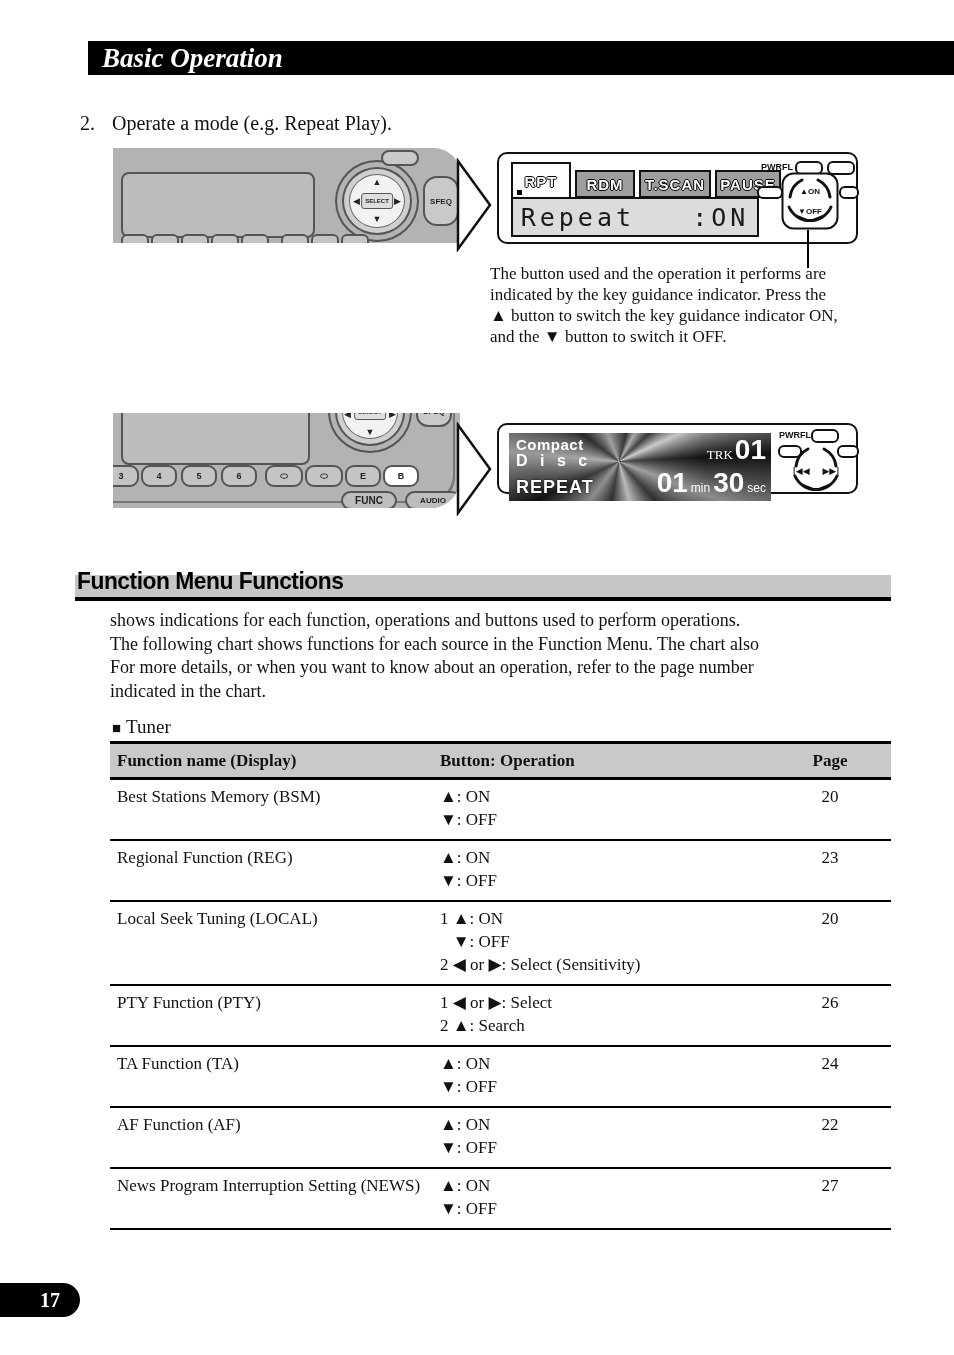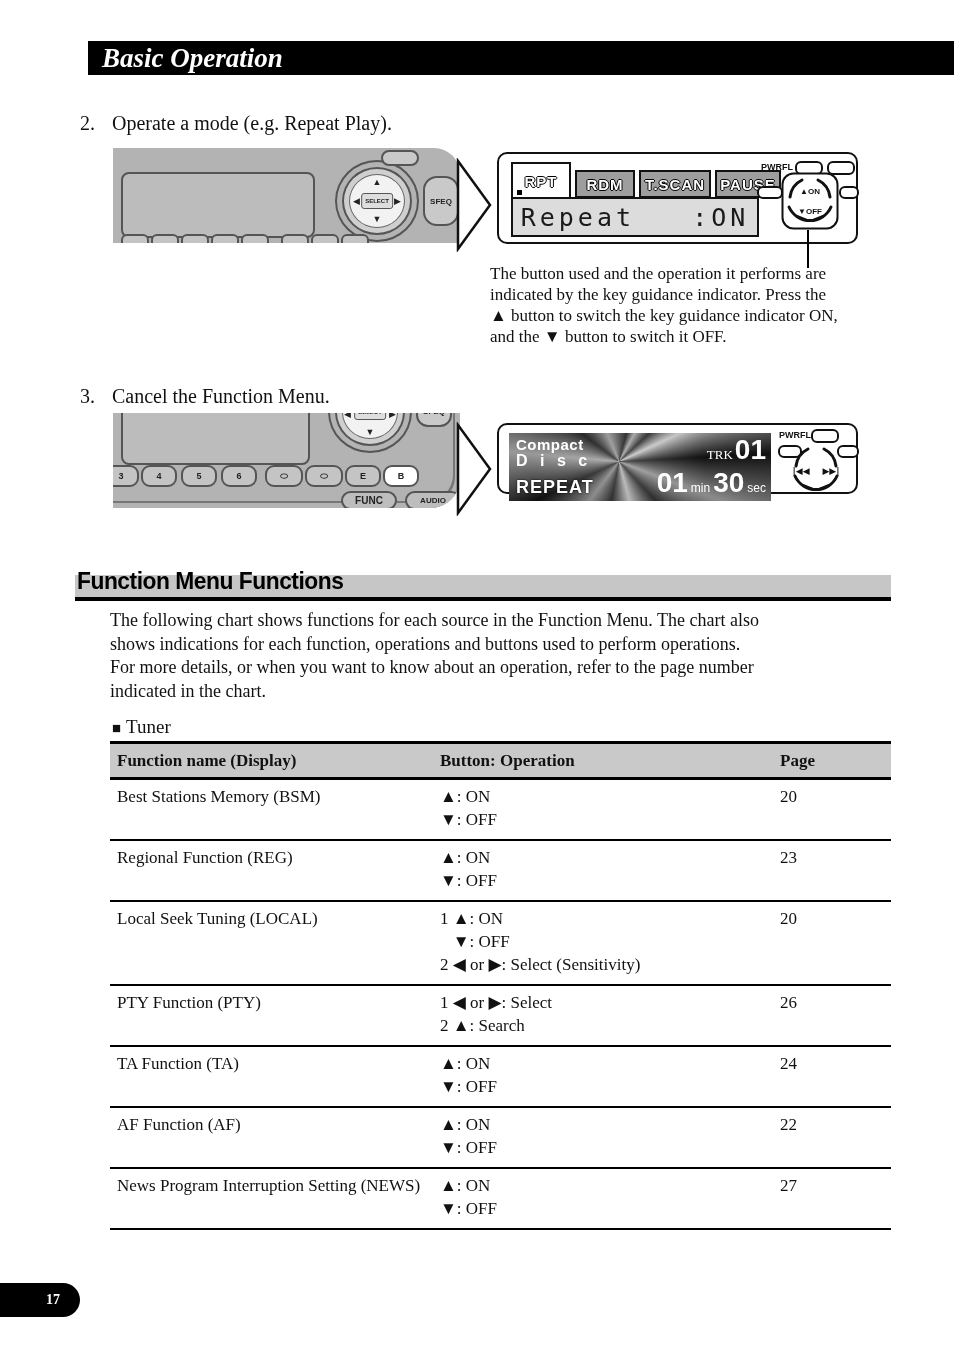--- a/index.html
+++ b/index.html
@@ -107,28 +107,28 @@
   .tuner-head .sq{font-size:15px;margin-right:5px;}
 
   
   .ftable{position:absolute;left:110px;top:741px;width:781px;}
   .thead{display:flex;background:#c9c9c9;border-top:3px solid #000;border-bottom:3px solid #000;
          align-items:center;height:33px;font-weight:bold;font-size:18px;}
   .trow{display:flex;border-bottom:2px solid #000;padding:5px 0 8px 0;}
   .tc{font-size:17px;line-height:23px;}
   .tc.name{width:330px;padding-left:7px;box-sizing:border-box;}
   .tc.ops{width:340px;}
-  .tc.page{width:100px;}
+  .tc.page{width:100px;text-align:center;}
   .thead .tc.name{padding-left:7px;}
   .opline{white-space:pre;}
 
   
   .pagetab{position:absolute;left:0;top:1283px;width:80px;height:34px;background:#000;
            border-radius:0 17px 17px 0;display:flex;align-items:center;justify-content:flex-end;}
-  .pagetab span{color:#fff;font-weight:bold;font-size:14px;padding-right:20px;}
+  .pagetab span{color:#fff;font-weight:bold;font-size:20px;padding-right:20px;}
 </style>
 </head>
 <body>
 
 <div id="page">
 
   <div class="titlebar">
     <span>Basic Operation</span>
   </div>
 
@@ -190,23 +190,20 @@
 
   <div class="callout-line" style="left:807px;top:230px;height:38px;"></div>
 
   <div class="note">
     <div>The button used and the operation it performs are</div>
     <div>indicated by the key guidance indicator. Press the</div>
     <div>▲ button to switch the key guidance indicator ON,</div>
     <div>and the ▼ button to switch it OFF.</div>
   </div>
 
-  <div class="step" style="left:80px;top:385px;">
-    <span class="num">3.</span><span>Cancel the Function Menu.</span>
-  </div>
 
   <div class="faceplate fp2">
     <div class="fp-inner2"></div>
     <div class="fp-display"></div>
     <div class="selpad" style="left:215px;top:-42px;width:80px;height:78px;">
       <div class="mid"></div>
       <div class="inner"></div>
       <span class="tri" style="left:50%;bottom:14px;transform:translateX(-50%);">▼</span>
       <span class="tri" style="left:14px;top:52%;transform:translateY(-50%);">◀</span>
       <span class="tri" style="right:14px;top:52%;transform:translateY(-50%);">▶</span>
@@ -257,22 +254,22 @@
       <text x="14" y="33" text-anchor="middle" font-family="DejaVu Sans,sans-serif" font-size="9" font-weight="bold" fill="#111">|◀◀</text>
       <text x="44" y="33" text-anchor="middle" font-family="DejaVu Sans,sans-serif" font-size="9" font-weight="bold" fill="#111">▶▶|</text>
     </svg>
   </div>
 
   <div class="sect-band"></div>
   <div class="sect-rule"></div>
   <div class="sect-title">Function Menu Functions</div>
 
   <div class="intro">
+    <div>shows indications for each function, operations and buttons used to perform operations.</div>
     <div>The following chart shows functions for each source in the Function Menu. The chart also</div>
-    <div>shows indications for each function, operations and buttons used to perform operations.</div>
     <div>For more details, or when you want to know about an operation, refer to the page number</div>
     <div>indicated in the chart.</div>
   </div>
 
   <div class="tuner-head">
     <span class="sq">■</span><span>Tuner</span>
   </div>
 
   <div class="ftable">
     <div class="thead">

